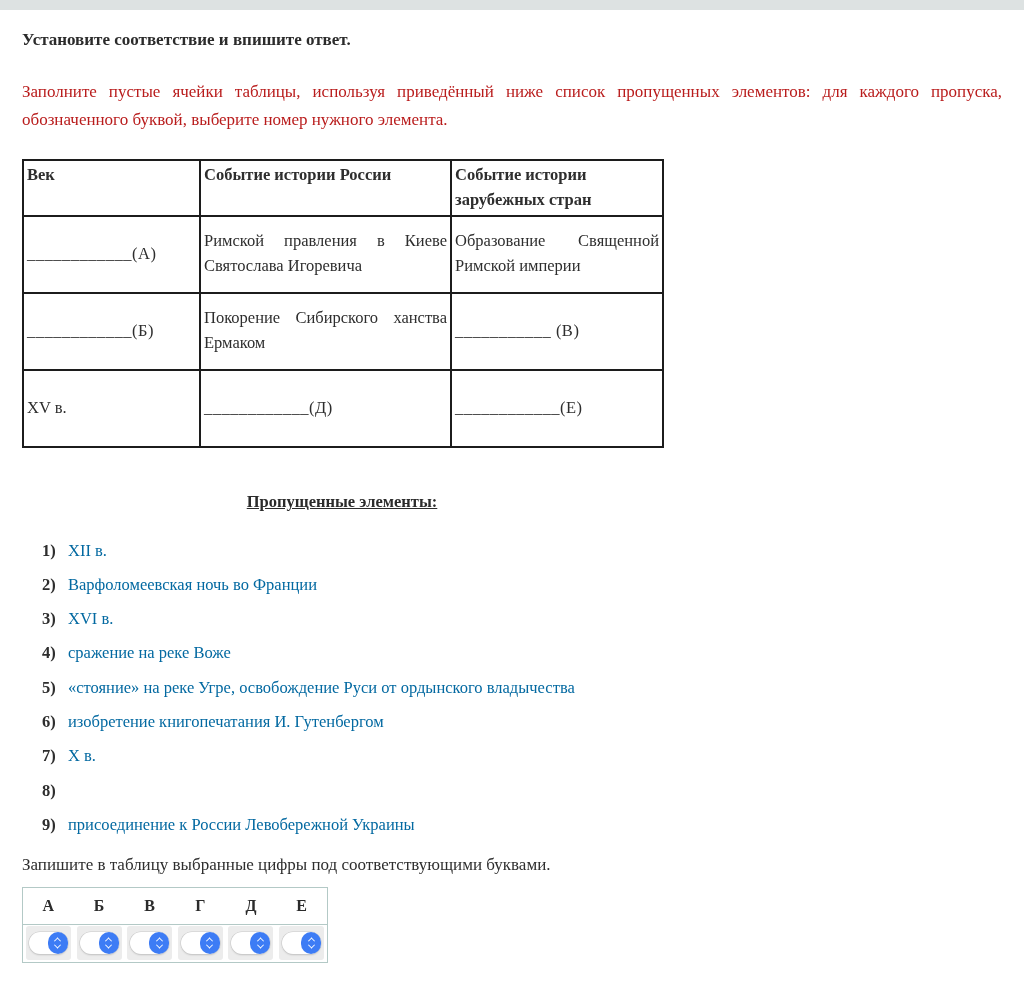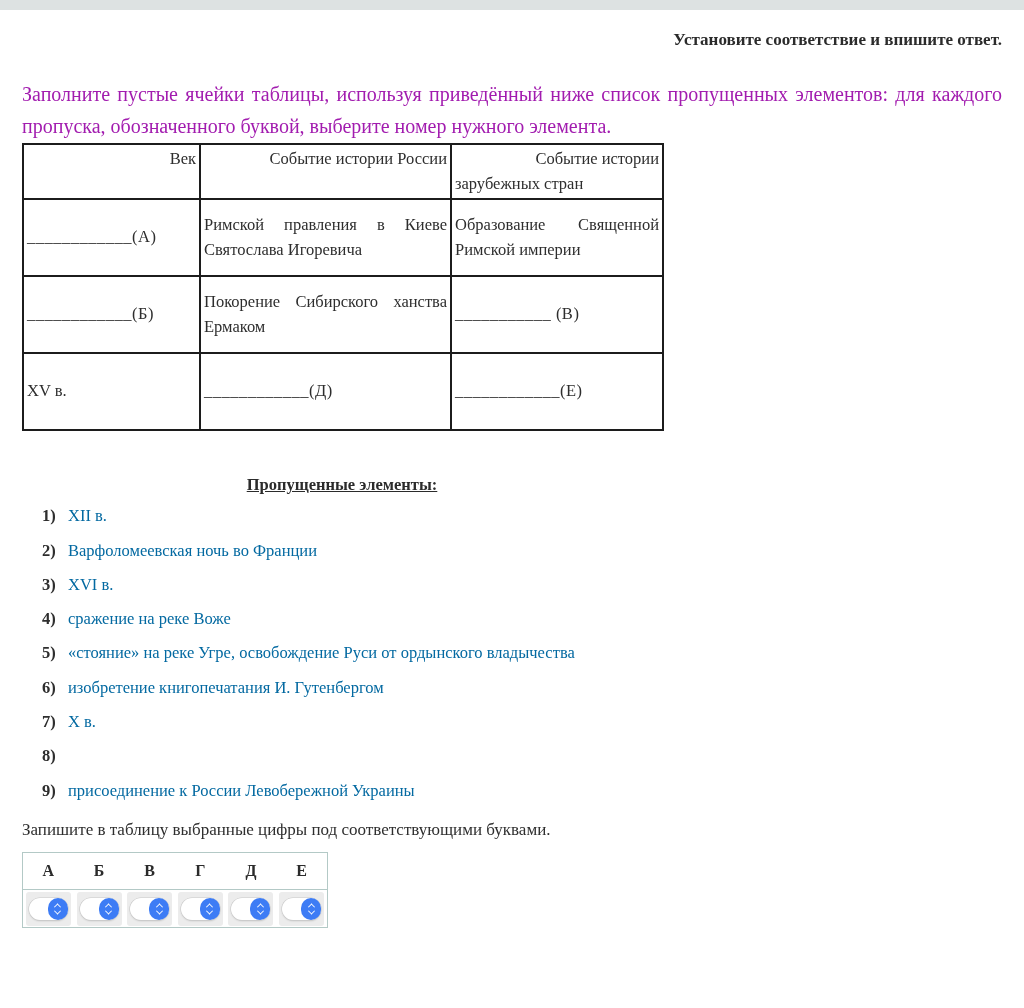--- a/index.html
+++ b/index.html
@@ -15,66 +15,66 @@
     background: #dde2e2;
   }
   .content {
     padding: 20px 22px 0 22px;
   }
   .doc-title {
     font-size: 17px;
     font-weight: bold;
     color: #2b2b2b;
     margin-bottom: 28px;
-    text-align: right;
   }
   .intro {
-    font-size: 20px;
+    font-size: 17px;
     line-height: 1.62;
     text-align: justify;
     text-align-last: left;
-    color: #a21caf;
+    margin-bottom: 26px;
+    color: #b91c1c;
   }
   
   table.main {
     border-collapse: collapse;
     width: 640px;
     table-layout: fixed;
     color: #2e2e2e;
   }
   table.main th, table.main td {
     border: 2px solid #1c1c1c;
     font-size: 16.5px;
     line-height: 1.5;
     padding: 2px 3px 2px 3px;
     overflow: hidden;
   }
   table.main col.c1 { width: 177px; }
   table.main col.c2 { width: 251px; }
   table.main col.c3 { width: 212px; }
   table.main th {
-    text-align: right;
+    text-align: left;
     vertical-align: top;
-    font-weight: normal;
+    font-weight: bold;
     height: 53px;
   }
   table.main td {
     vertical-align: middle;
     height: 77px;
   }
   .justify { text-align: justify; text-align-last: left; margin-left: 20px; }
   td.blank { padding-left: 1px; letter-spacing: 0.5px; }
   
   .missing-title {
     width: 640px;
     text-align: center;
     font-weight: bold;
     text-decoration: underline;
     font-size: 16.5px;
-    margin: 44px 0 11px 0;
+    margin: 44px 0 29px 0;
     color: #2b2b2b;
   }
   .missing-list { margin-bottom: 20px; }
   .mi {
     display: flex;
     font-size: 16.5px;
     margin-bottom: 14.5px;
     line-height: 1.2;
   }
   .mi .num {

